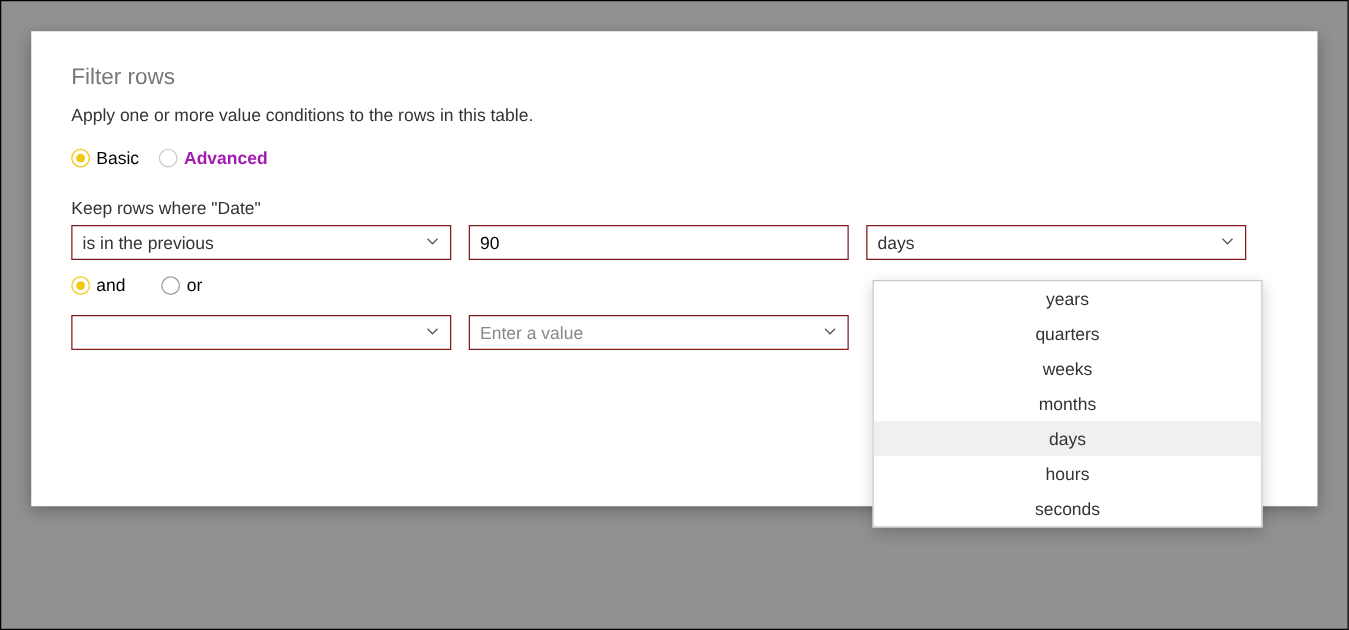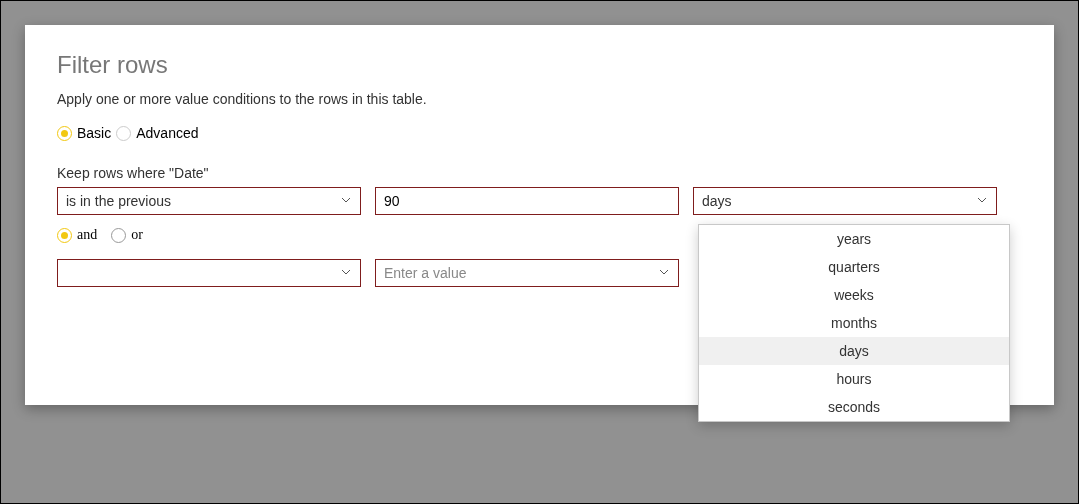--- a/index.html
+++ b/index.html
@@ -16,33 +16,33 @@
       background: #fff;
       position: absolute;
       left: 24px;
       top: 24px;
       right: 24px;
       height: 380px;
       box-shadow: 0 4px 12px rgba(0,0,0,0.3);
       padding: 26px 32px;
     }
     .title {
-      font-size: 24px;
+      font-size: 18px;
       font-weight: 300;
       color: #777;
       margin-bottom: 12px;
     }
     .subtitle {
       font-size: 14px;
       color: #333;
       margin-bottom: 18px;
     }
     .radio-row {
       display: flex;
-      gap: 5px;
+      gap: 16px;
       margin-bottom: 24px;
     }
     .radio-opt {
       display: flex;
       align-items: center;
       gap: 5px;
       font-size: 14px;
       cursor: pointer;
     }
     .radio-circle {
@@ -56,21 +56,21 @@
       flex-shrink: 0;
     }
     .radio-circle.sel { border-color: #f2c811; }
     .radio-circle.sel::after {
       content: "";
       width: 7px;
       height: 7px;
       border-radius: 50%;
       background: #f2c811;
     }
-    .radio-opt.disabled { color: #000000; }
+    .radio-opt.disabled { color: #a21caf; font-weight: bold; }
     .radio-opt.disabled .radio-circle { border-color: #ccc; }
     .keep-label {
       font-size: 14px;
       color: #333;
       margin-bottom: 6px;
     }
     .cond-row {
       display: flex;
       gap: 14px;
       margin-bottom: 12px;
@@ -88,24 +88,23 @@
     }
     .select-box { justify-content: space-between; cursor: pointer; }
     .input-box input { border: none; outline: none; width: 100%; font-size: 14px; font-family: inherit; }
     .input-box input::placeholder { color: #888; }
     .chev { color: #555; }
     .col-a { width: 304px; }
     .col-b { width: 304px; }
     .col-c { width: 304px; flex-shrink: 0; }
     .andor {
       display: flex;
-      gap: 14px;
+      gap: 29px;
       margin-bottom: 16px;
       font-size: 14px;
-      font-family: Liberation Serif, serif;
     }
     .dropdown-list {
       position: absolute;
       background: #fff;
       border: 1px solid #c8c8c8;
       box-shadow: 0 4px 12px rgba(0,0,0,0.2);
       width: 312px;
       left: 697px;
       top: 223px;
       z-index: 10;

